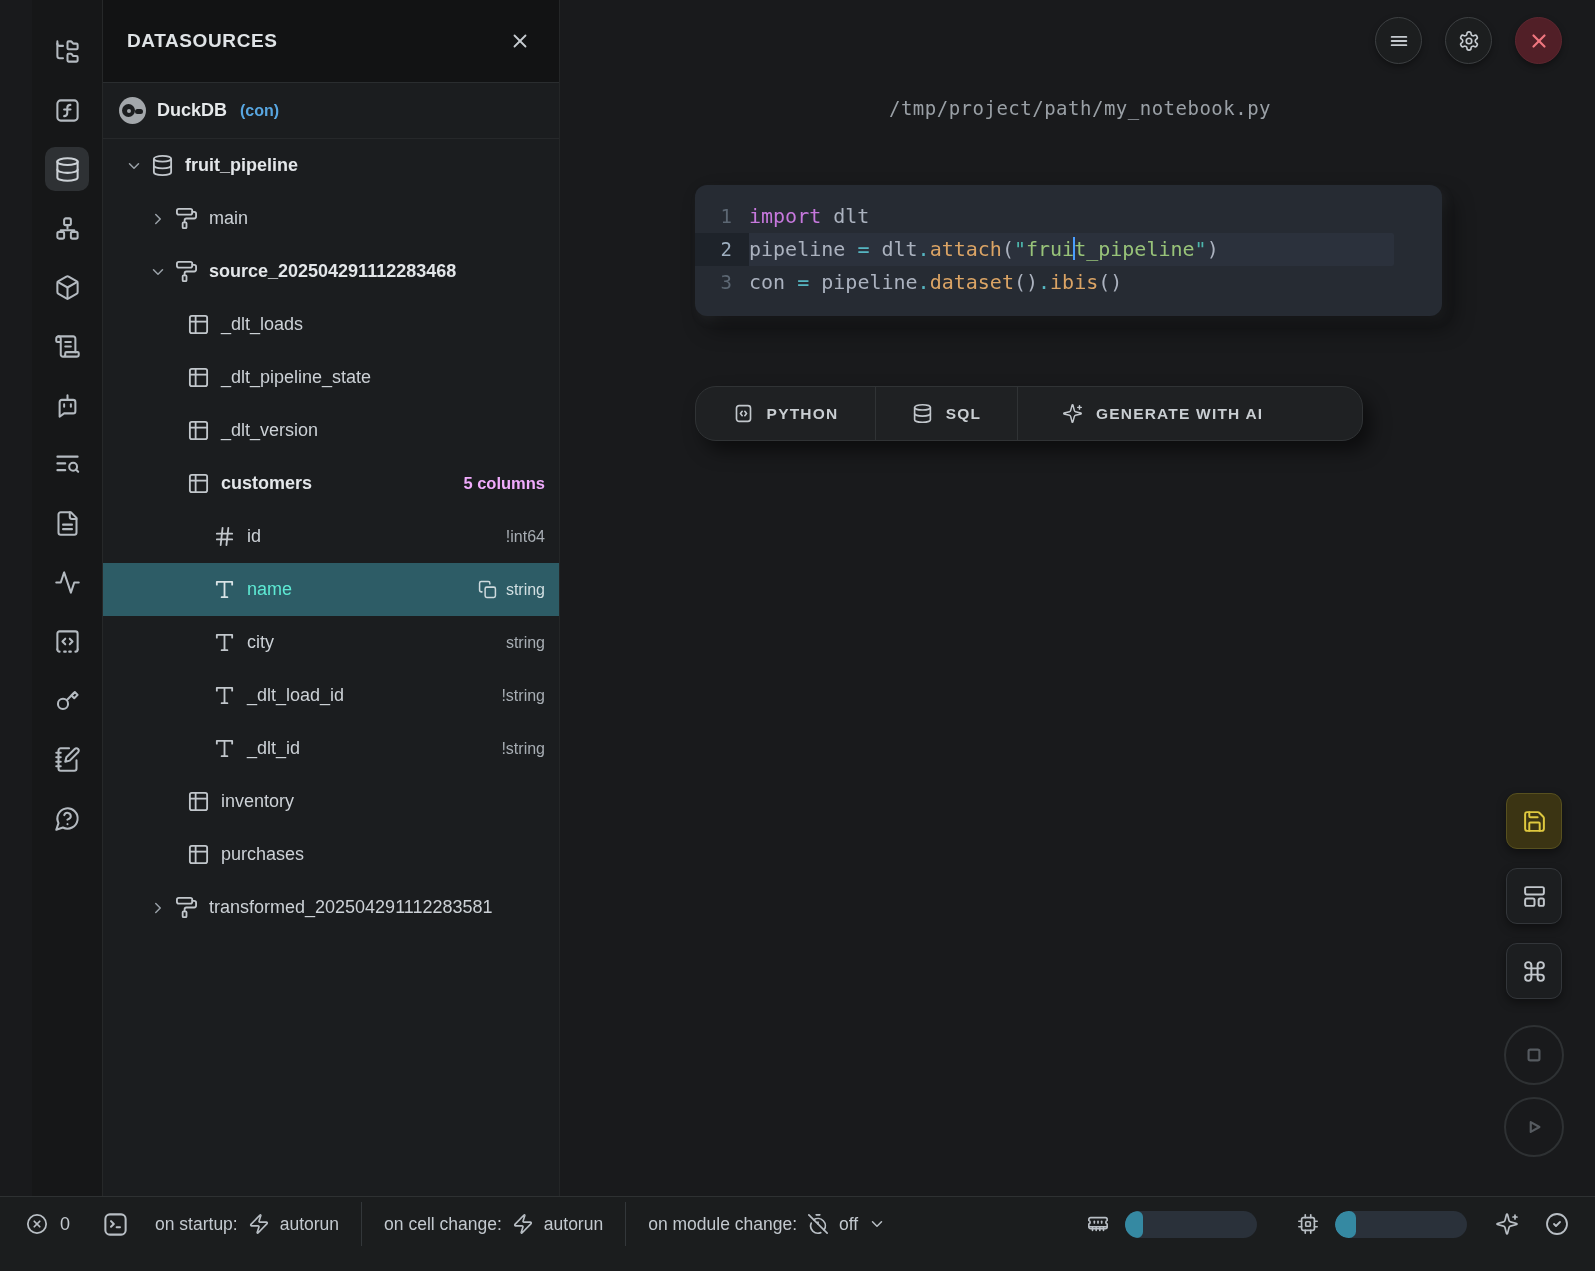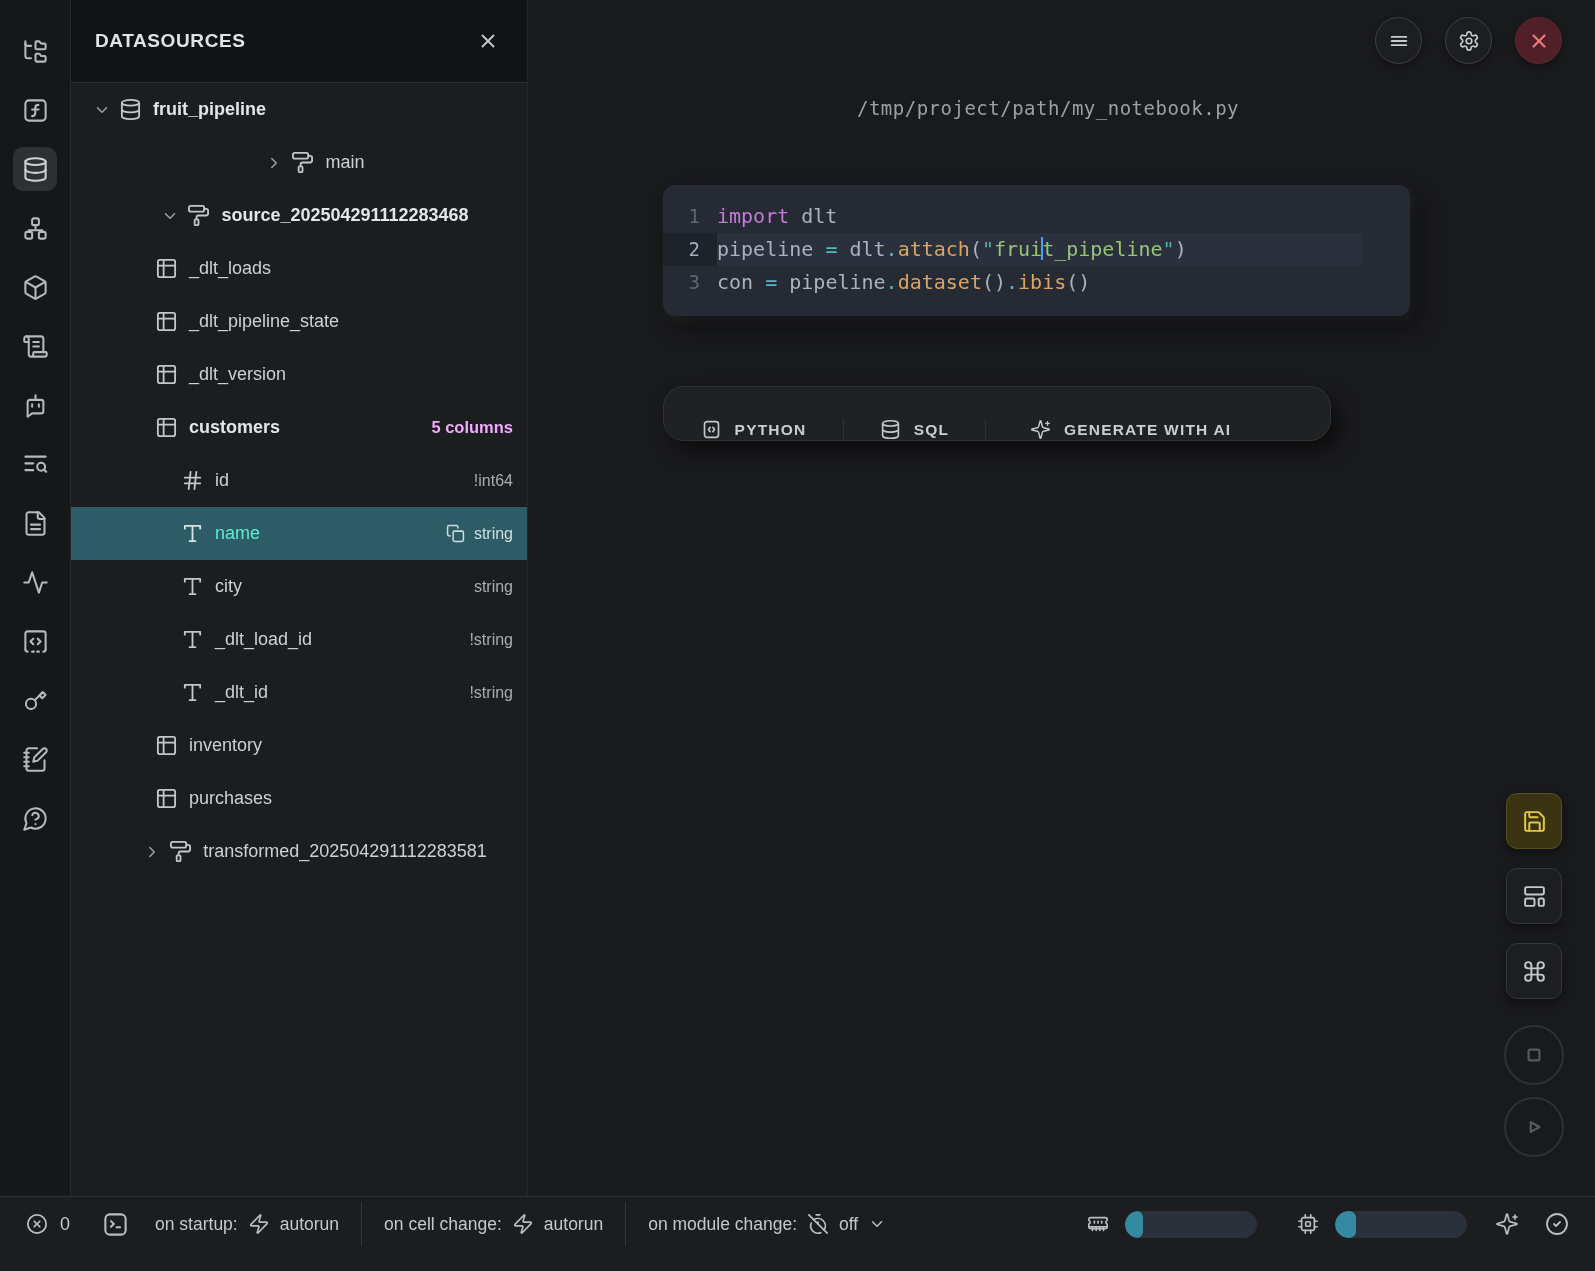--- a/index.html
+++ b/index.html
@@ -5,21 +5,21 @@
   * { margin:0; padding:0; box-sizing:border-box; }
   html,body { width:1595px; height:1271px; overflow:hidden; }
   body {
     font-family:"Liberation Sans", sans-serif;
     background:#191a1c; color:#d6dadd;
     -webkit-font-smoothing:antialiased;
   }
   svg { display:block; }
   button { background:none; border:none; color:inherit; cursor:pointer; font-family:inherit; }
 
-  .app { display:flex; width:1595px; height:1196px; }
+  .app { display:flex; width:1595px; height:1196px;padding-left:32px; }
 
   
   .rail {
     width:71px; height:100%; background:#161718; border-right:1px solid #262829;
     display:flex; flex-direction:column; align-items:center; padding-top:29px; gap:15px;
     flex:none;
   }
   .rail-btn {
     width:44px; height:44px; border-radius:10px; display:flex; align-items:center; justify-content:center;
     color:#b4bac0;
@@ -55,21 +55,21 @@
   .duck-logo { width:27px; height:27px; border-radius:50%; background:#a3a7ab; position:relative; flex:none; }
   .duck-logo .head { position:absolute; left:3px; top:7px; width:13px; height:13px; border-radius:50%; background:#1b1d1f; }
   .duck-logo .eye { position:absolute; left:7.5px; top:11.5px; width:4px; height:4px; border-radius:50%; background:#a3a7ab; }
   .duck-logo .bill { position:absolute; right:3px; top:11.5px; width:8px; height:5px; border-radius:2.5px; background:#1b1d1f; }
   .conn-name { font-size:18px; font-weight:700; color:#e6e9eb; }
   .conn-alias { font-size:16px; font-weight:700; color:#58a6e0; margin-left:2px; }
 
   .tree { flex:1; overflow:hidden; }
   .trow { height:53px; display:flex; align-items:center; padding-right:14px; }
   .trow.l0 { padding-left:22px;text-align:right; }
-  .trow.l1 { padding-left:46px;justify-content:center; }
+  .trow.l1 { padding-left:46px; }
   .trow.l2 { padding-left:84px; }
   .trow.l3 { padding-left:110px; }
   .trow .chev { width:18px; height:18px; color:#9aa1a8; margin-right:8px; flex:none; }
   .trow .ticon { width:23px; height:23px; color:#c2c7cc; margin-right:11px; flex:none; }
   .trow .lbl { font-size:18px; color:#ccd1d6; white-space:nowrap; }
   .trow .lbl.b { font-weight:700; color:#e3e6e9; }
   .trow .meta { margin-left:auto; font-size:16px; color:#a7adb3; white-space:nowrap; }
   .trow .meta.b { font-weight:700; color:#f0abfc; font-size:16.5px; }
   .trow.sel { background:#2d5c66; }
   .trow.sel .lbl { color:#5eead4; }
@@ -113,21 +113,21 @@
   .tok-op { color:#56b6c2; }
   .tok-fn { color:#dba465; }
   .tok-q  { color:#4db6ac; }
   .tok-str{ color:#98c379; }
   .cursor { display:inline-block; width:2px; height:23px; background:#4a9eff; vertical-align:-4px; margin:0 -1px; }
 
   
   .cellbar {
     position:absolute; left:135px; top:386px; width:668px; height:55px;
     display:flex; background:#1f2123; border:1px solid #303335; border-radius:21px;
-    overflow:hidden; box-shadow:8px 10px 18px rgba(0,0,0,.5);align-items:flex-end;
+    overflow:hidden; box-shadow:8px 10px 18px rgba(0,0,0,.5);
   }
   .cellbar .cb {
     display:flex; align-items:center; justify-content:center; gap:13px;
     color:#c9ced2; font-size:15.5px; font-weight:700; letter-spacing:1.2px;
     border-right:1px solid #303335; white-space:nowrap; overflow:hidden;
   }
   .cellbar .cb:last-child { border-right:none; justify-content:flex-start; padding-left:44px; }
   .cellbar .cb svg { width:21px; height:21px; flex:none; color:#c2c7cc; }
   .cb.w1 { width:180px; } .cb.w2 { width:219px; } .cb.w3 { width:142px; } .cb.w4 { flex:1; }
 
@@ -290,20 +290,29 @@
       <h1 class="panel-title">DATASOURCES</h1>
       <button class="panel-close">
         <svg viewBox="0 0 24 24" fill="none" stroke="currentColor" stroke-width="2" stroke-linecap="round">
             <path d="M18 6 6 18"></path>
             <path d="m6 6 12 12"></path>
           </svg>
       </button>
     </header>
 
 
+    <div class="conn-row">
+      <span class="duck-logo">
+          <span class="head"></span>
+          <span class="eye"></span>
+          <span class="bill"></span>
+        </span>
+      <span class="conn-name">DuckDB</span>
+      <span class="conn-alias">(con)</span>
+    </div>
 
     <div class="tree">
 
       <div class="trow l0">
         <svg class="chev" viewBox="0 0 24 24" fill="none" stroke="currentColor" stroke-width="2" stroke-linecap="round" stroke-linejoin="round">
             <path d="m6 9 6 6 6-6"></path>
           </svg>
         <svg class="ticon" viewBox="0 0 24 24" fill="none" stroke="currentColor" stroke-width="1.9">
             <ellipse cx="12" cy="5" rx="9" ry="3"></ellipse>
             <path d="M3 5v14c0 1.66 4 3 9 3s9-1.34 9-3V5"></path>

